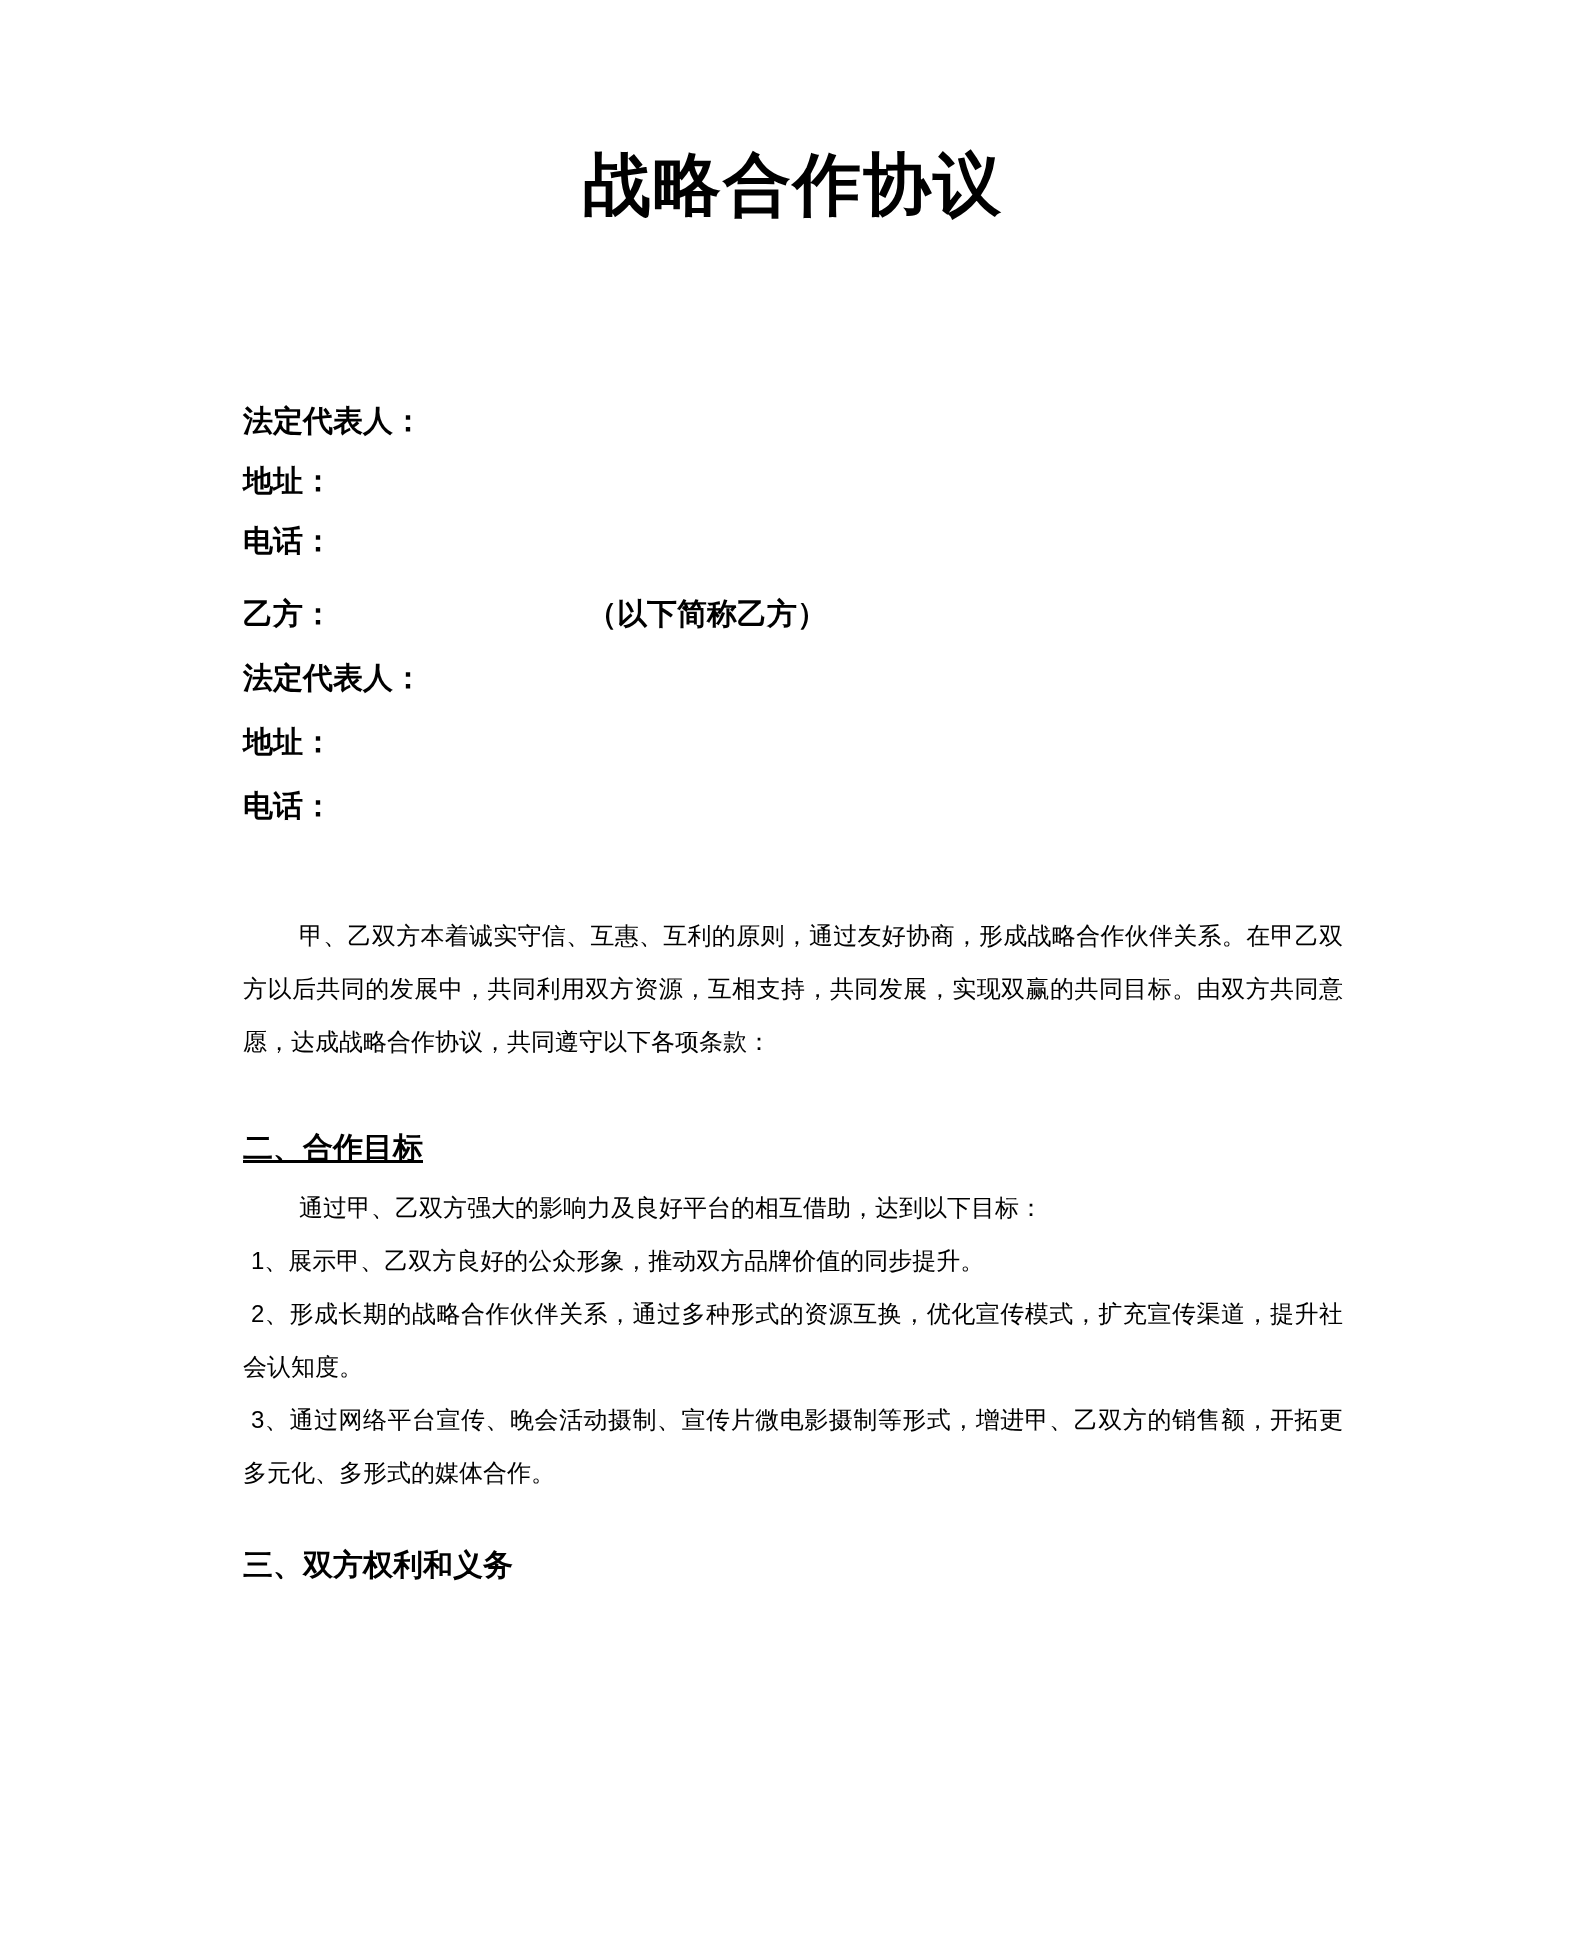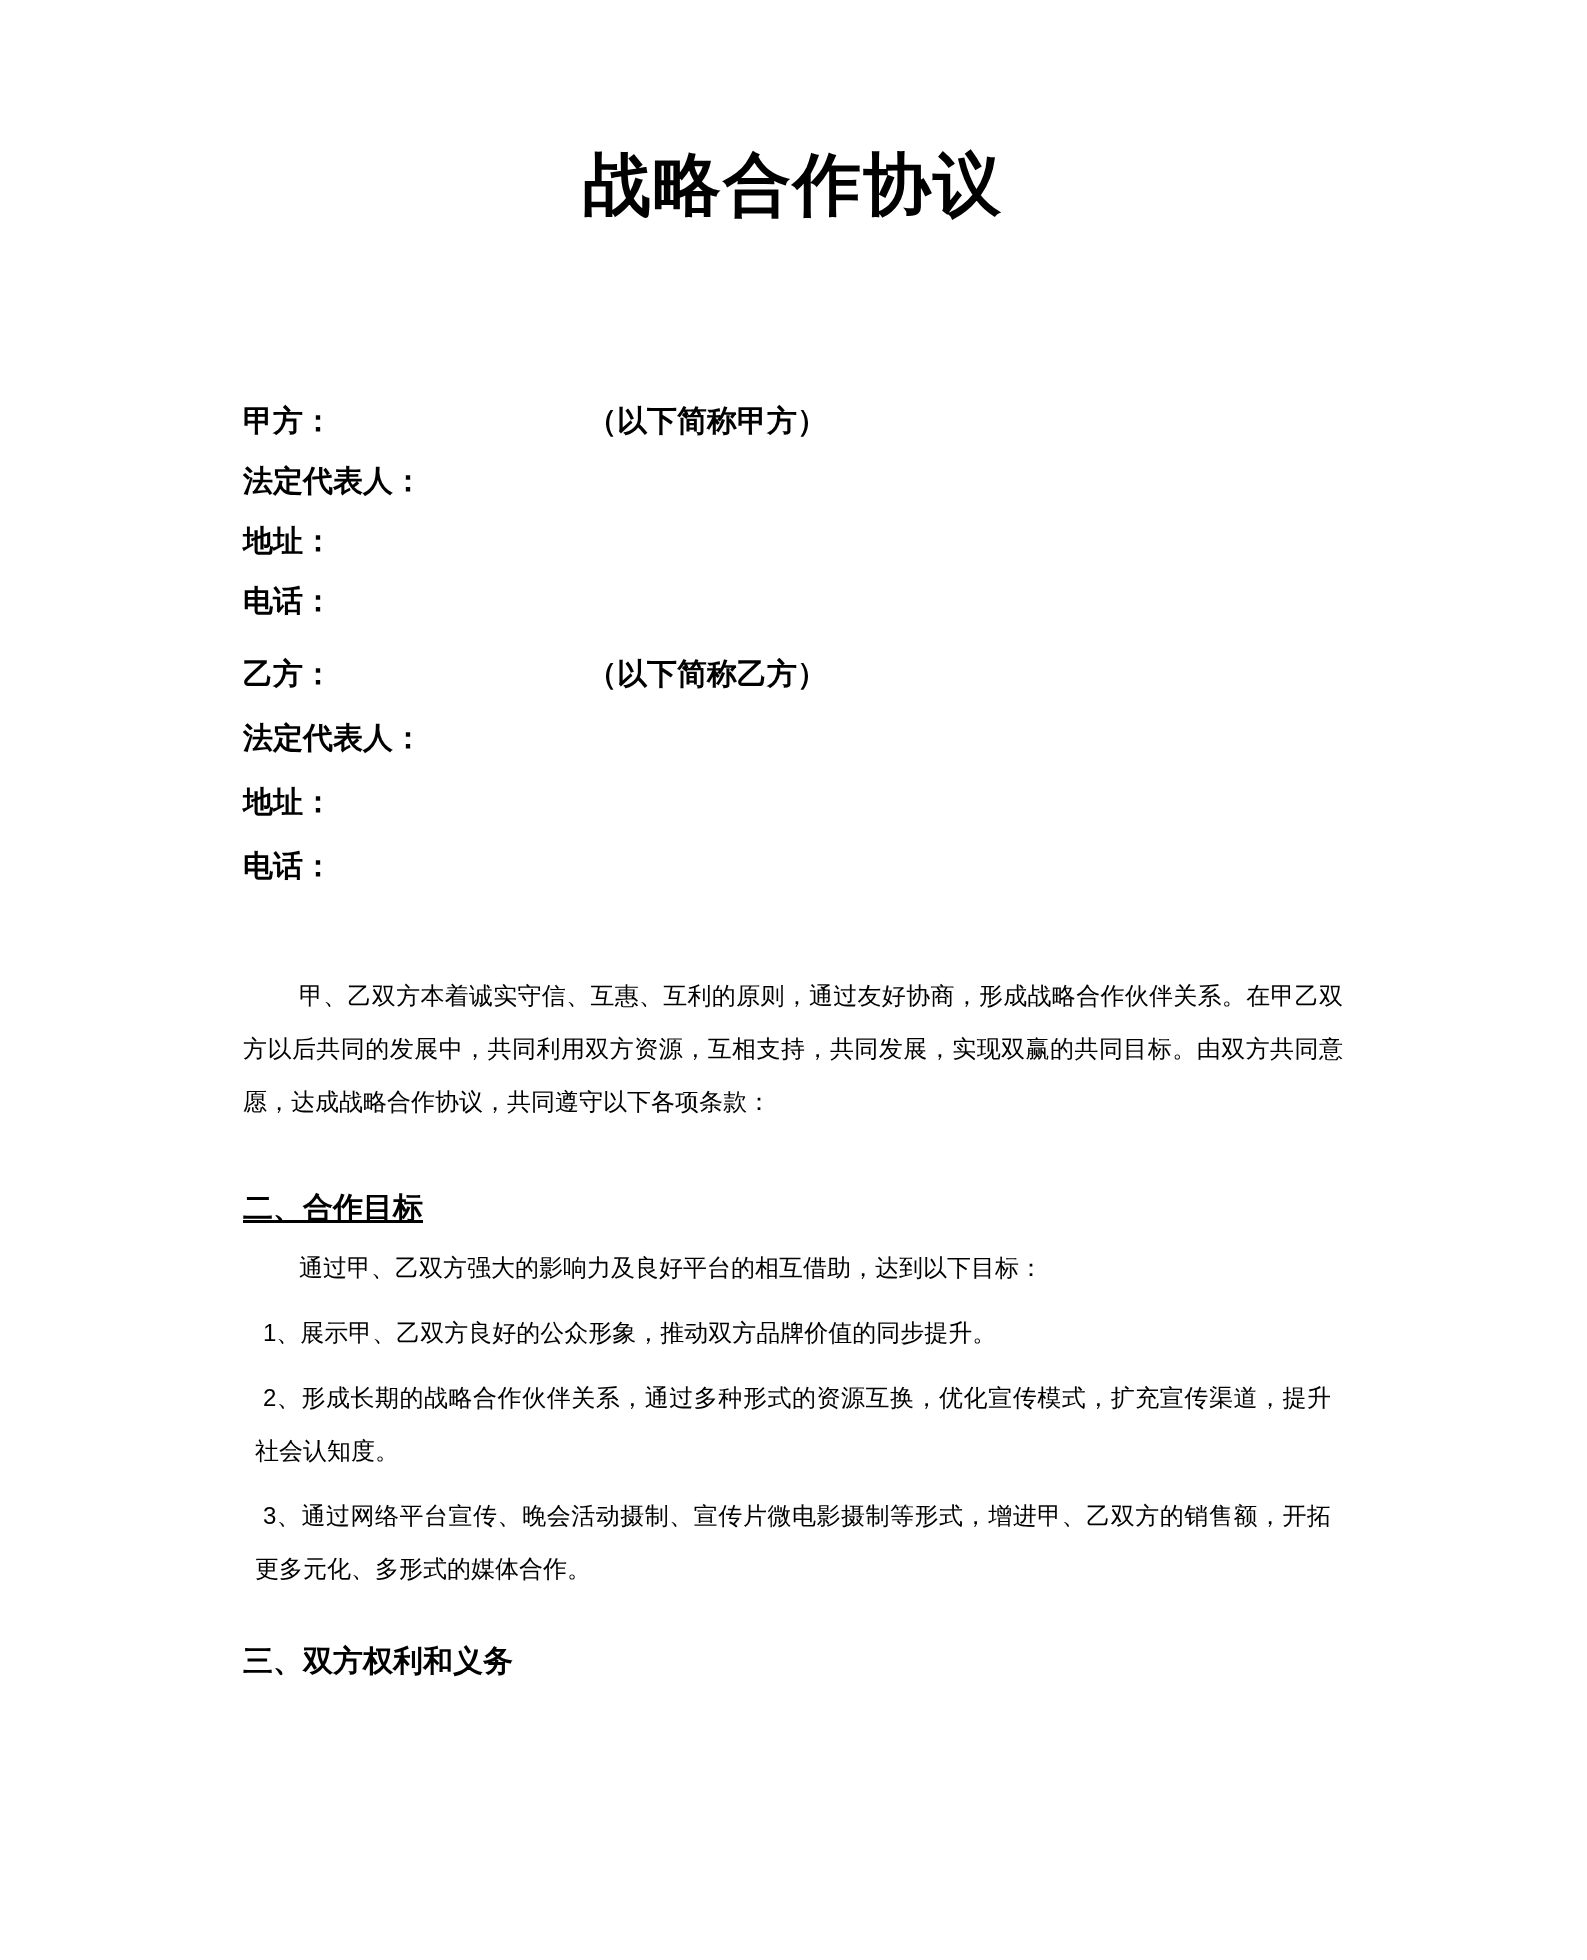--- a/index.html
+++ b/index.html
@@ -61,35 +61,32 @@
   .heading-3 { margin-top: 48px; }
   .section-para {
     margin: 14px 0 0 0;
     text-indent: 56px;
   }
   .goal-intro {
     margin: 15px 0 0 0;
     text-indent: 56px;
   }
   .goal-item {
-    margin: 12px;
+    margin: 0;
     text-indent: 8px;
   }
 </style>
 </head>
 <body>
 
 <div class="page">
 
   <h1 class="doc-title">战略合作协议</h1>
 
   <div class="party-block party-a">
-    <p class="party-line">
-      <span class="party-label">甲方：</span><span>（以下简称甲方）</span>
-    </p>
     <p class="party-line">
       <span>法定代表人：</span>
     </p>
     <p class="party-line">
       <span>地址：</span>
     </p>
     <p class="party-line">
       <span>电话：</span>
     </p>
   </div>

